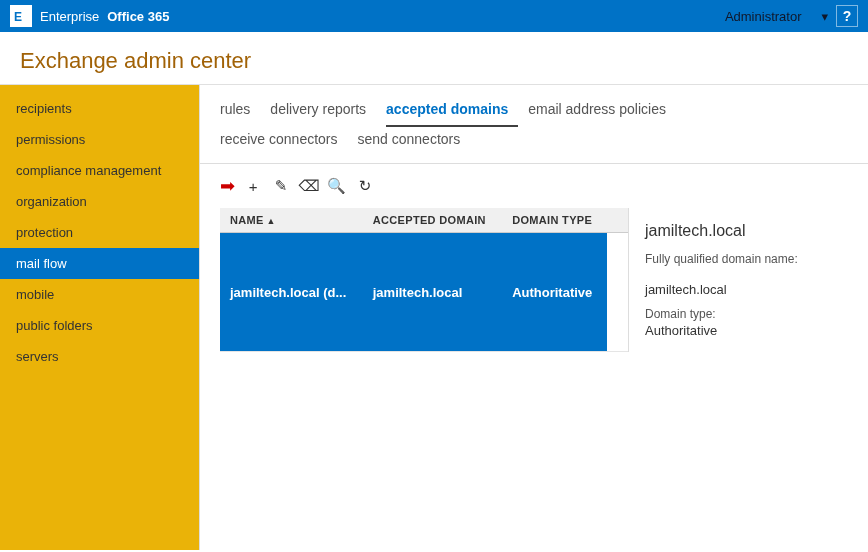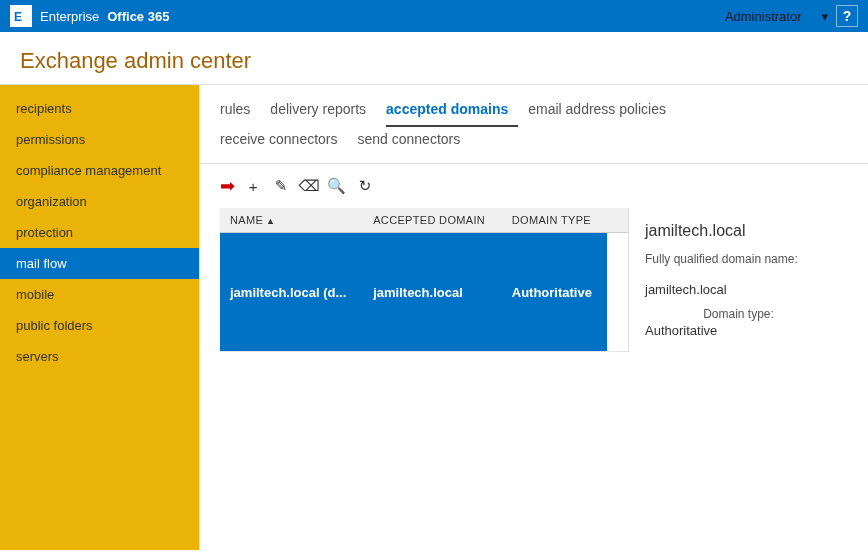--- a/index.html
+++ b/index.html
@@ -159,21 +159,21 @@
       border-collapse: collapse;
       font-size: 13px;
     }
     #data-table thead tr {
       background: #f0f0f0;
       border-bottom: 1px solid #ccc;
     }
     #data-table thead th {
       text-align: left;
       padding: 6px 10px;
-      font-weight: 400;
+      font-weight: 700;
       color: #333;
       font-size: 11px;
       text-transform: uppercase;
       letter-spacing: 0.03em;
       white-space: nowrap;
       margin-top: 27px;
     }
     #data-table thead th.sorted-col::after {
       content: ' ▲';
       font-size: 9px;
@@ -219,21 +219,20 @@
     }
     #detail-value1 {
       font-size: 13px;
       color: #333;
       margin-bottom: 10px;
     }
     #detail-label2 {
       font-size: 12px;
       color: #555;
       margin-bottom: 2px;
-      text-align: center;
     }
     #detail-value2 {
       font-size: 13px;
       color: #333;
     }
   </style>
 </head>
 <body>
 
 <div id="topbar">

